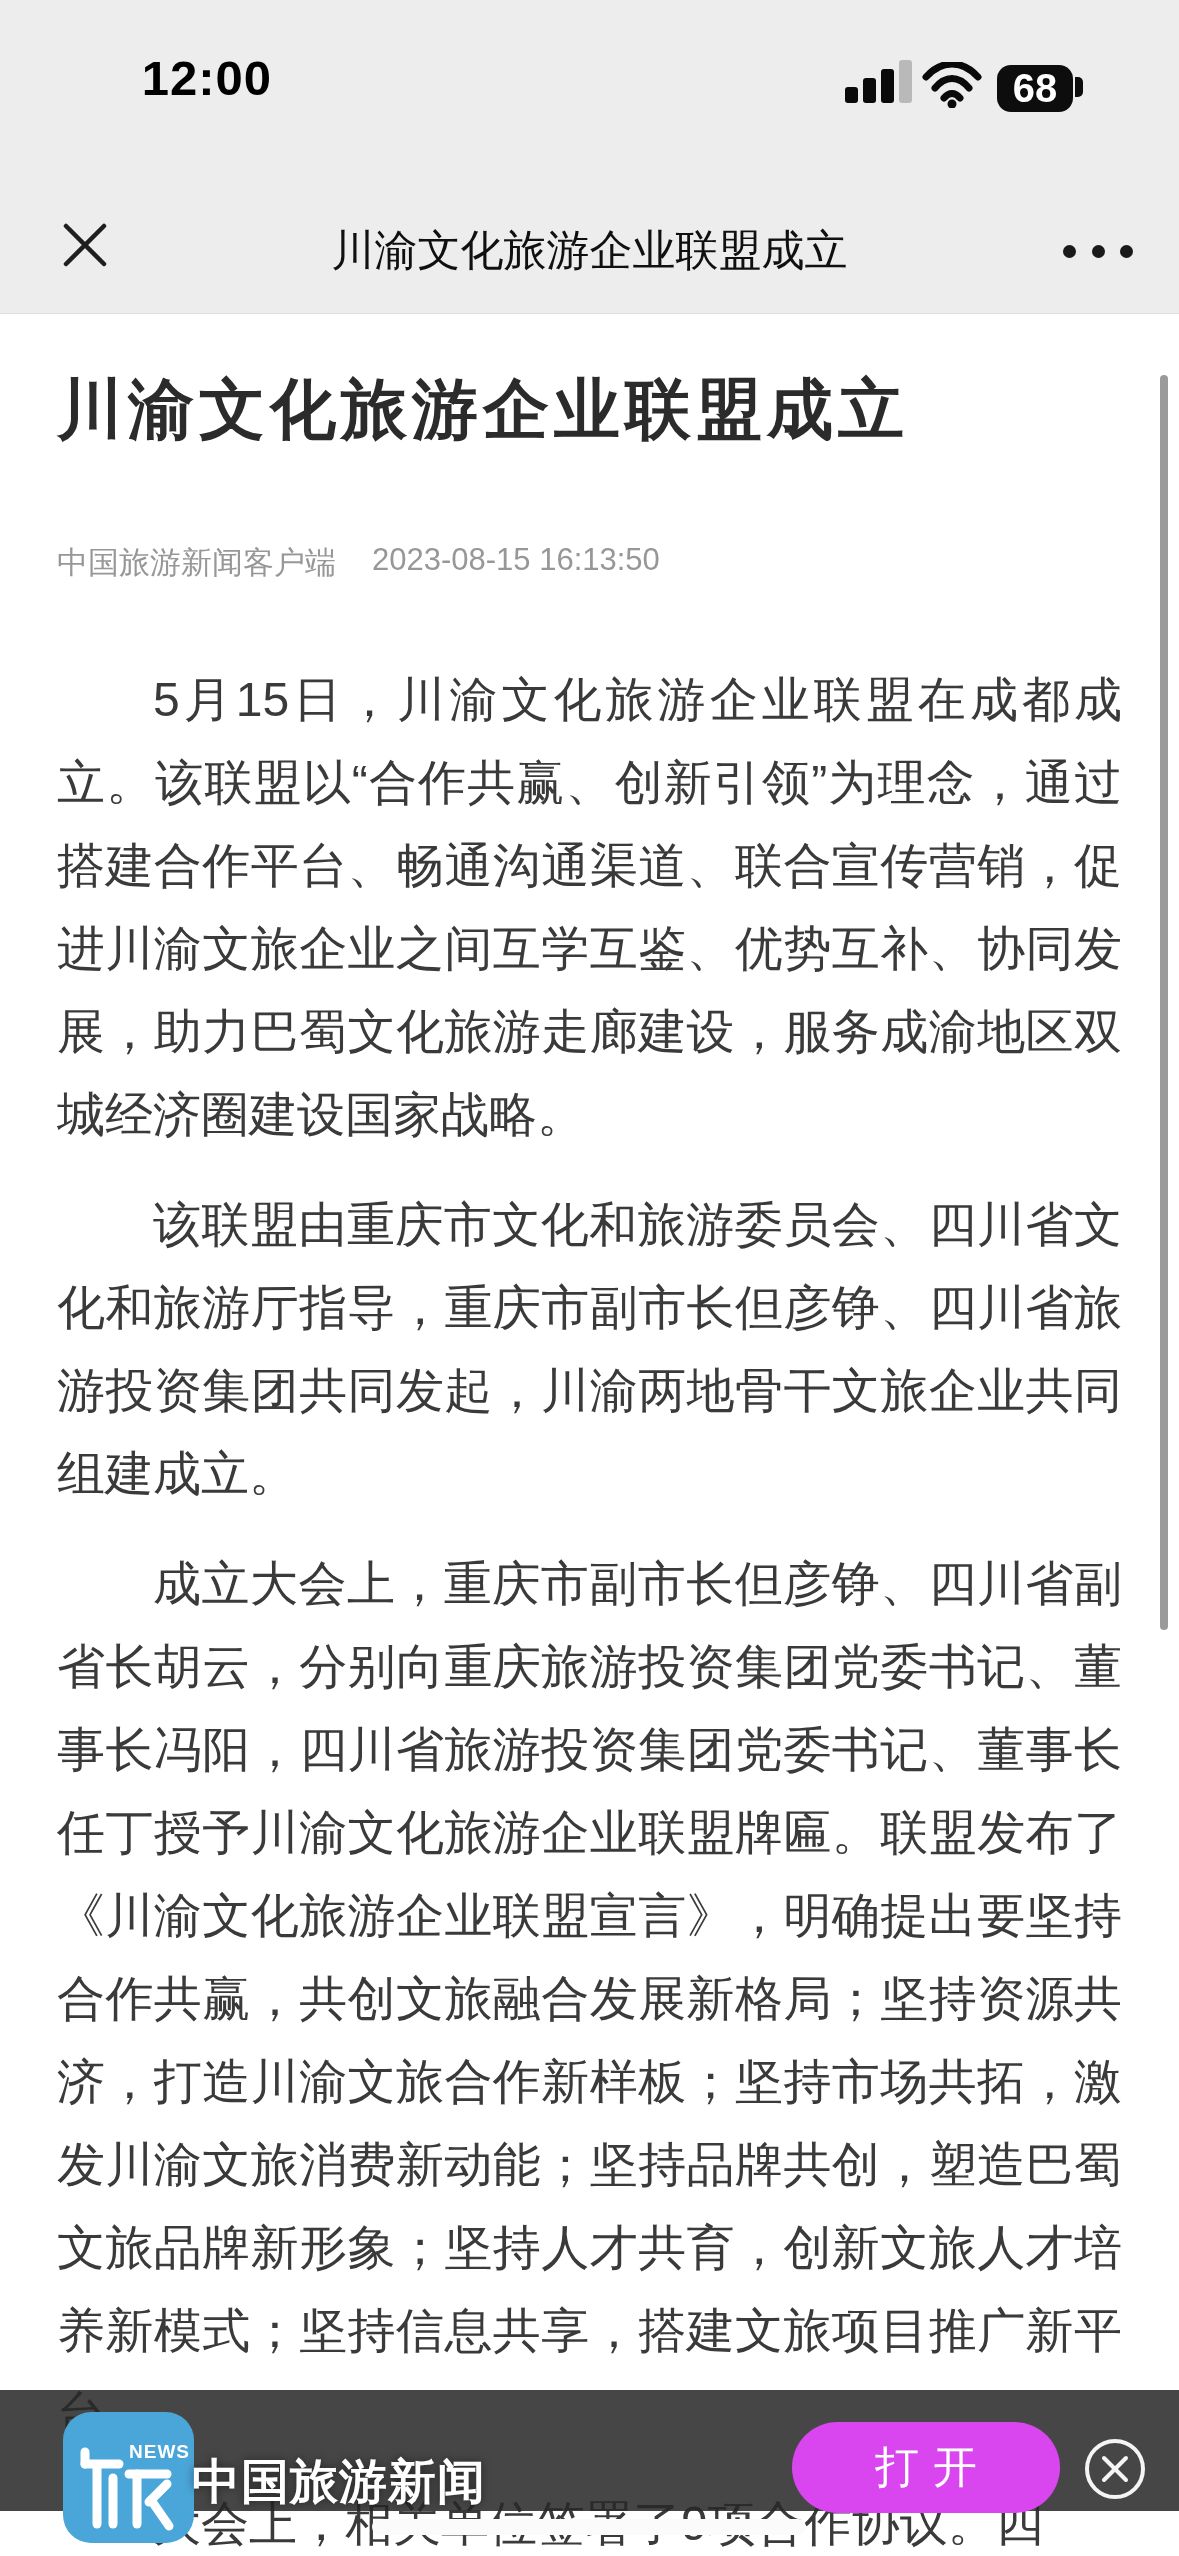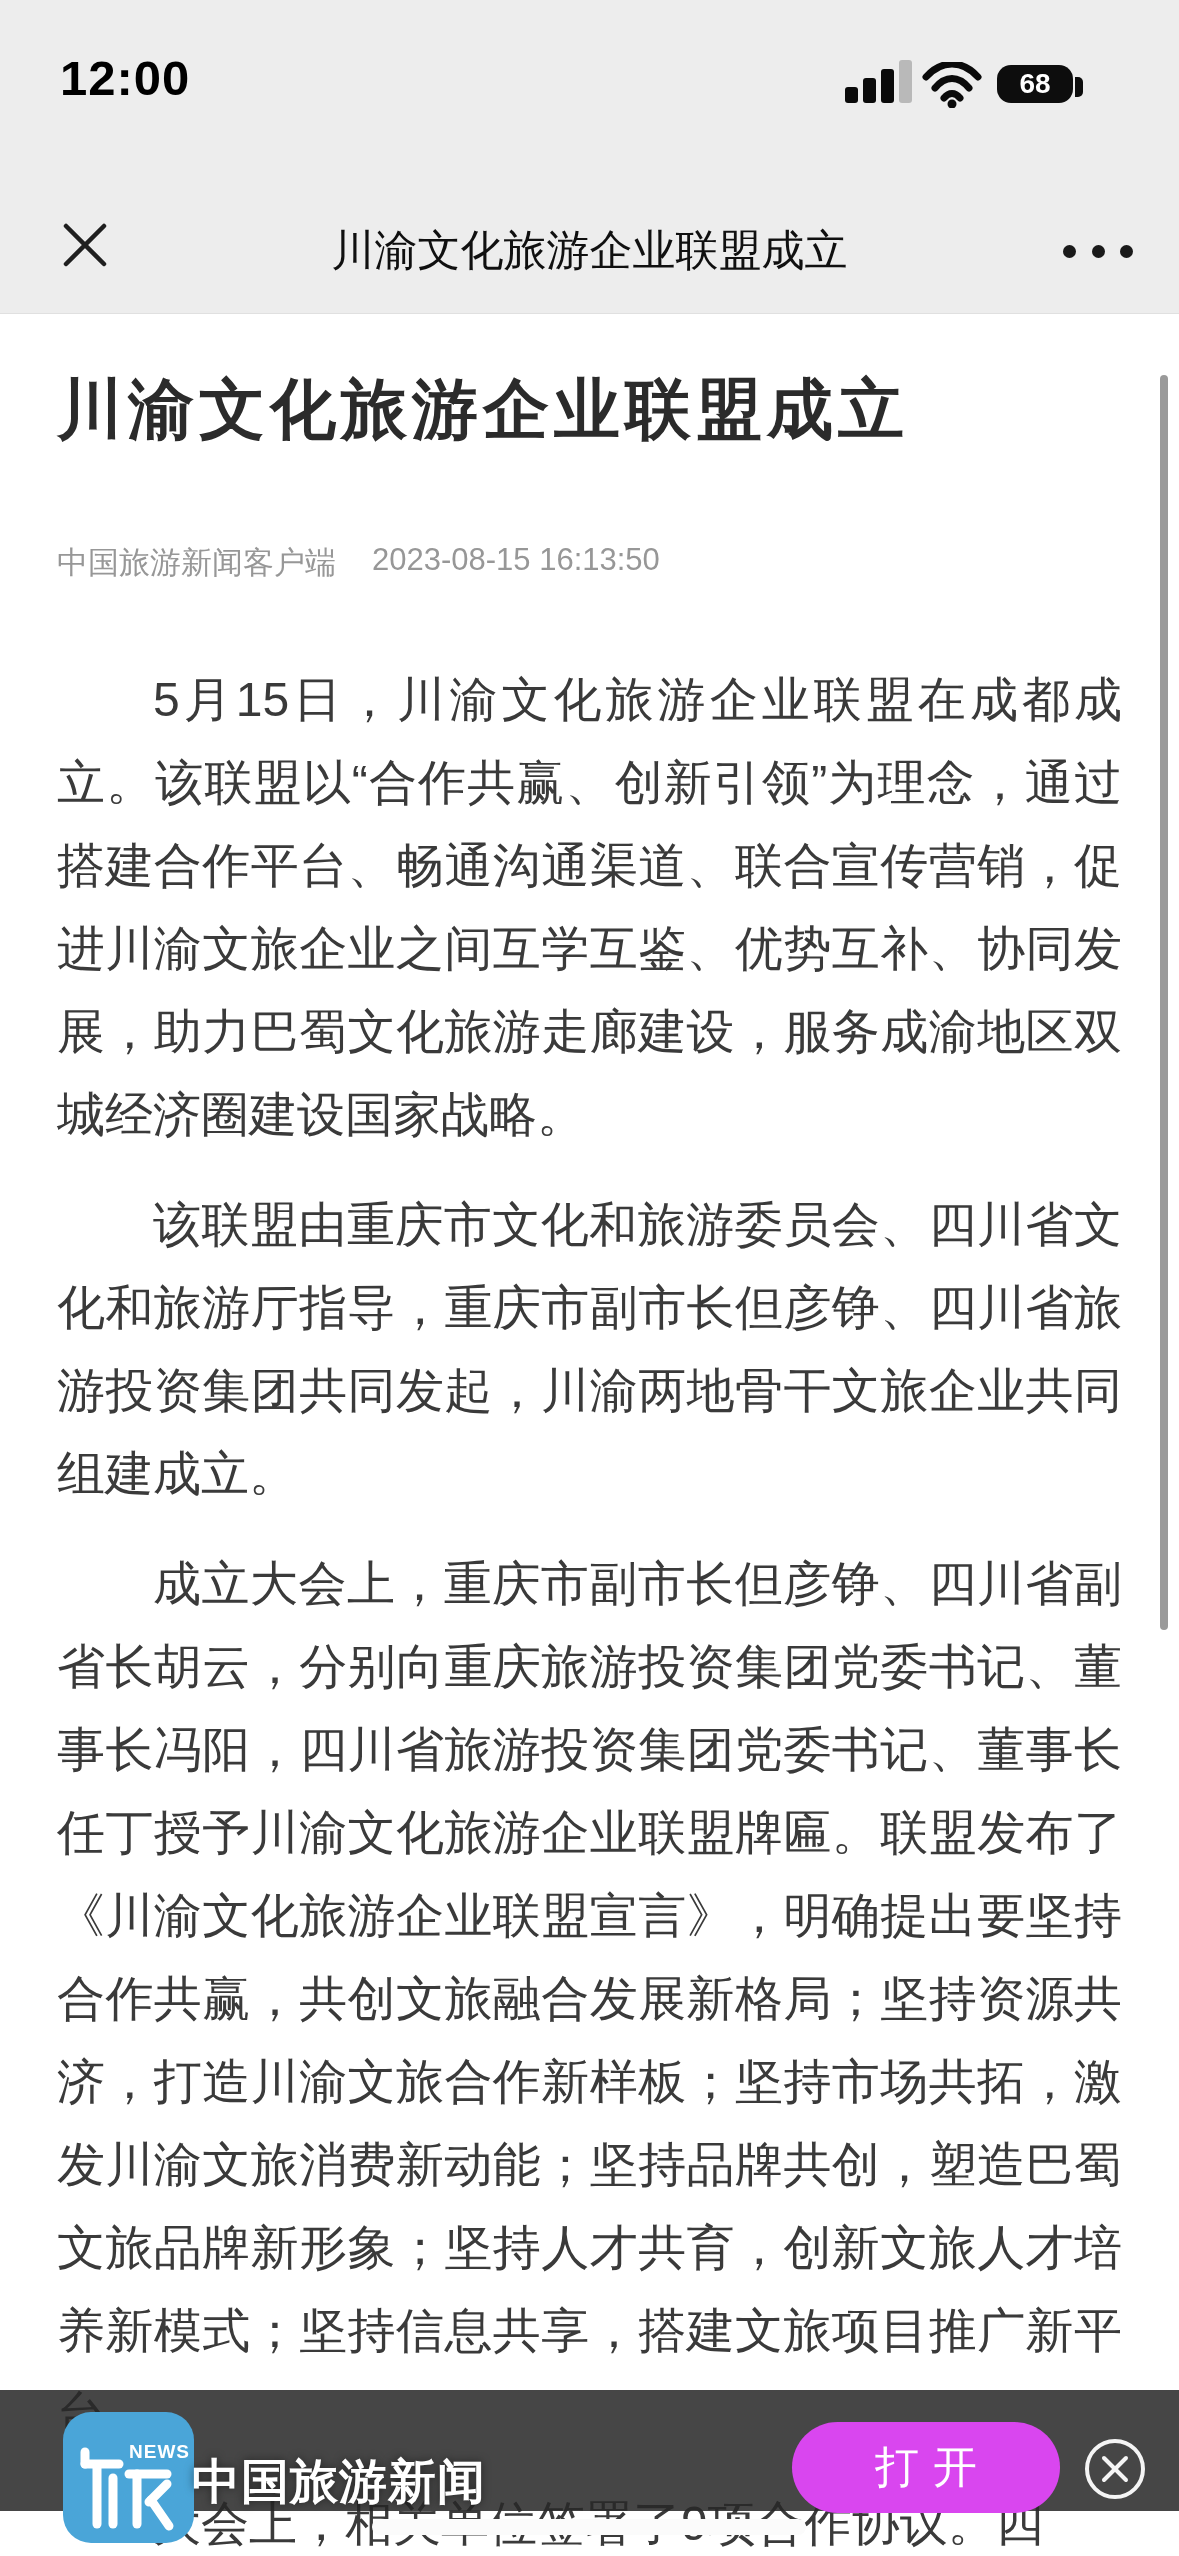--- a/index.html
+++ b/index.html
@@ -3,26 +3,26 @@
 <meta charset="utf-8">
 <style>
   html,body{margin:0;padding:0;background:#555;}
   .screen{
     position:relative;width:1179px;height:2556px;margin:0 auto;
     background:#fff;overflow:hidden;
     font-family:"Liberation Sans","DejaVu Sans",sans-serif;
   }
   
   .statusbar{position:absolute;top:0;left:0;width:100%;height:130px;background:#EDEDED;z-index:4;}
-  .time{position:absolute;left:60px;top:50px;width:212px;text-align:left;
+  .time{position:absolute;left:60px;top:50px;width:212px;text-align:right;
         font-size:49px;font-weight:600;color:#000;letter-spacing:1px;}
   .sig{position:absolute;left:845px;top:60px;}
   .wifi{position:absolute;left:922px;top:62px;}
-  .battery{position:absolute;left:997px;top:65px;width:76px;height:38px;background:#0d0d0d;
-           border-radius:14px;color:#fff;font-size:28px;font-weight:700;
+  .battery{position:absolute;left:997px;top:65px;width:76px;height:47px;background:#0d0d0d;
+           border-radius:14px;color:#fff;font-size:40px;font-weight:700;
            display:flex;align-items:center;justify-content:center;}
   .battery-nub{position:absolute;left:1075px;top:77px;width:8px;height:20px;background:#0d0d0d;
                border-radius:0 5px 5px 0;}
   
   .navbar{position:absolute;top:130px;left:0;width:100%;height:183px;background:#EDEDED;z-index:4;
           border-bottom:1px solid rgba(0,0,0,0.05);}
   .nav-close{position:absolute;left:56px;top:86px;width:58px;height:58px;cursor:pointer;}
   .nav-title{position:absolute;left:0;top:92px;width:100%;text-align:center;
              font-size:43px;font-weight:500;color:#101010;}
   .nav-more{position:absolute;right:46px;top:106px;width:70px;height:30px;display:flex;

